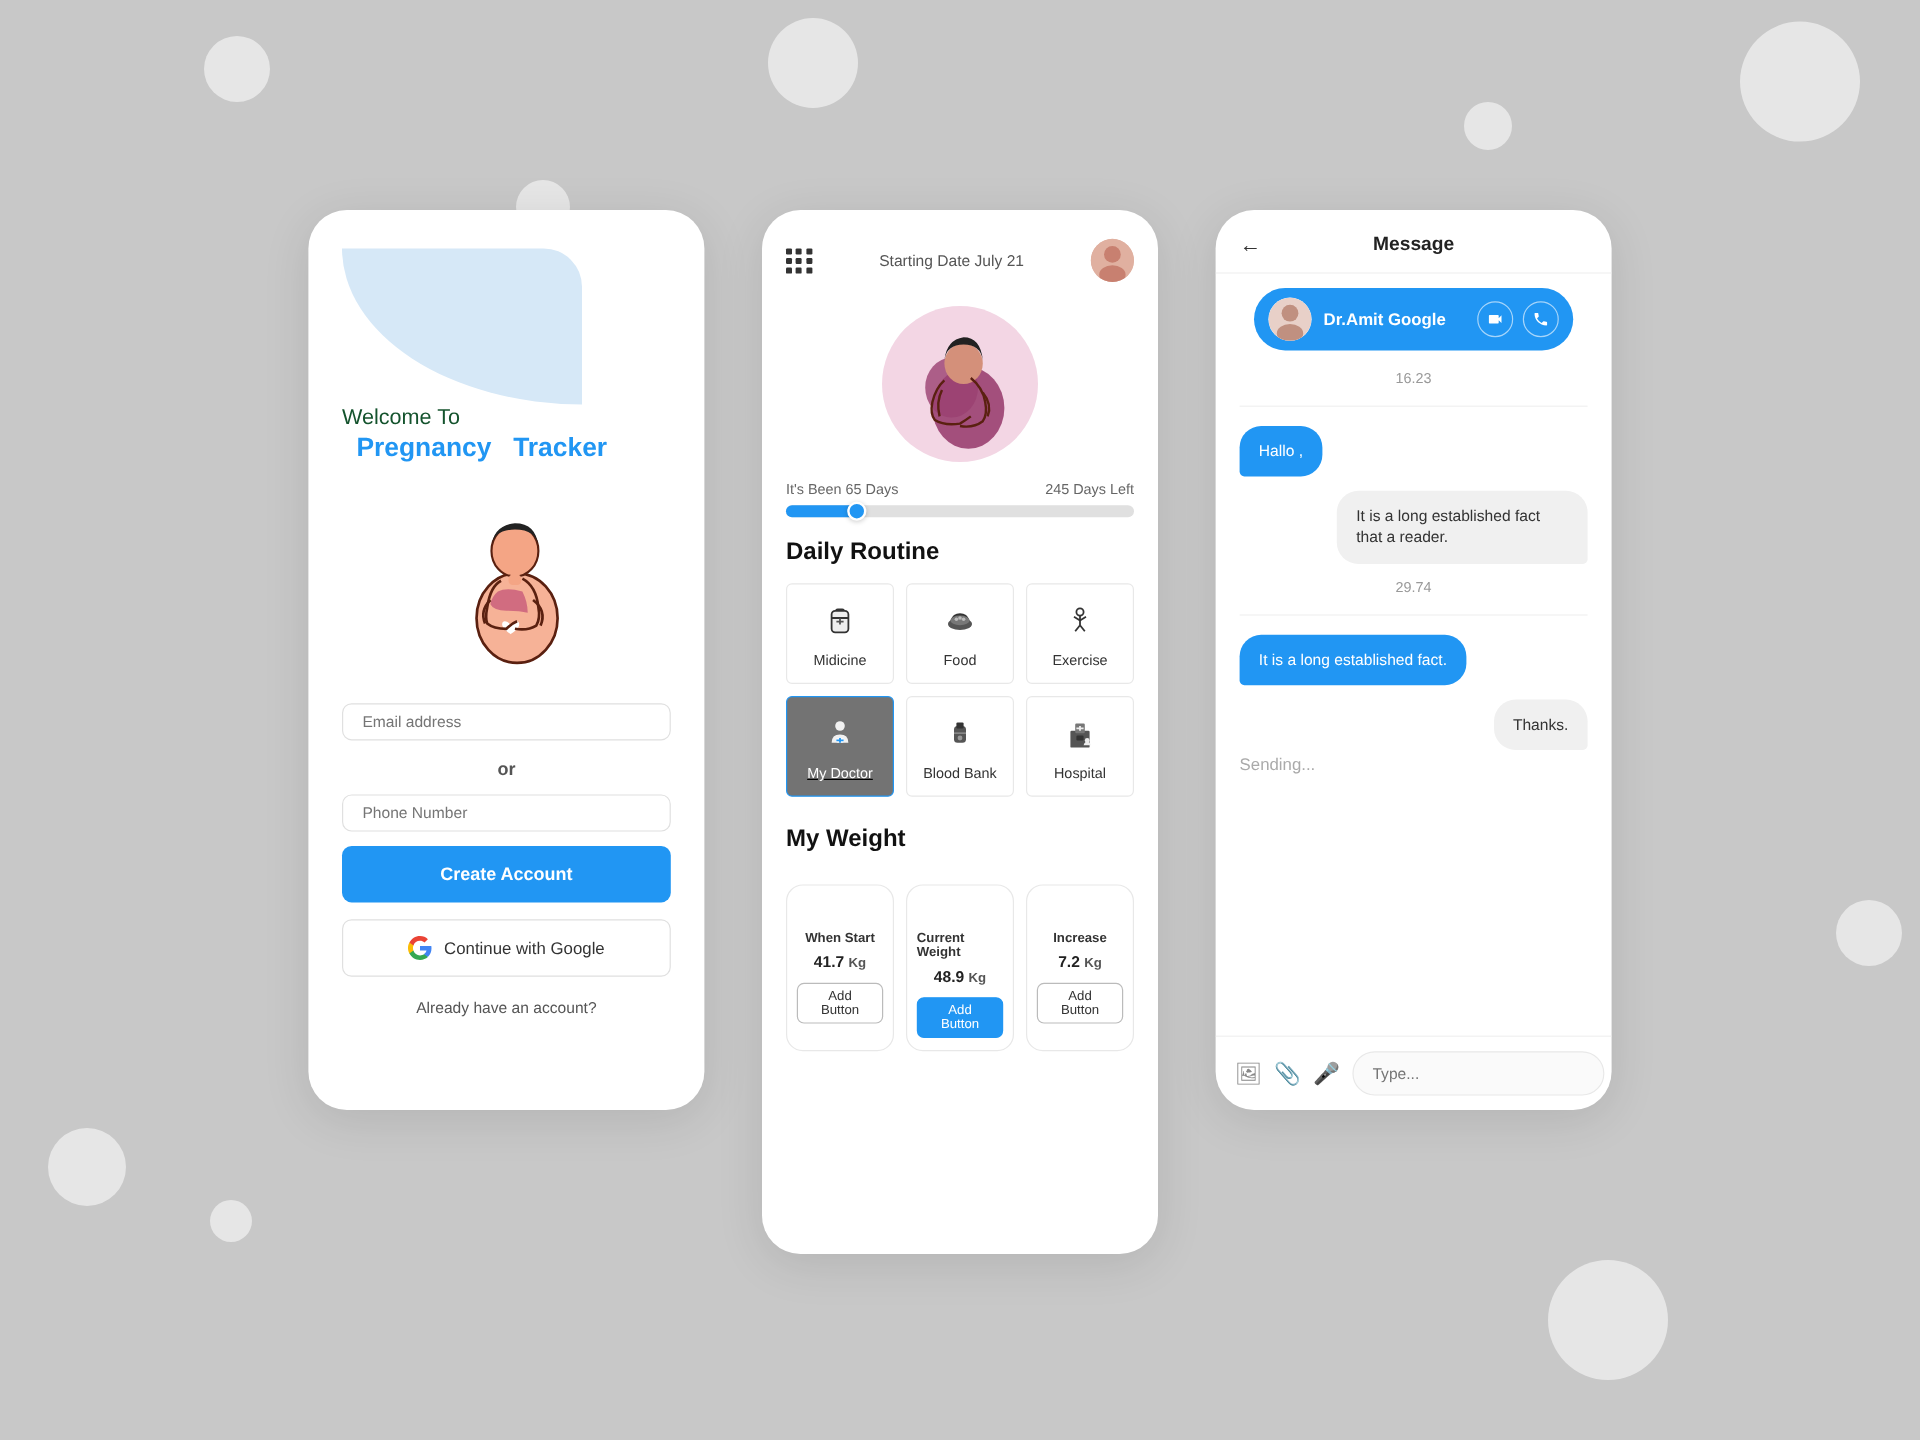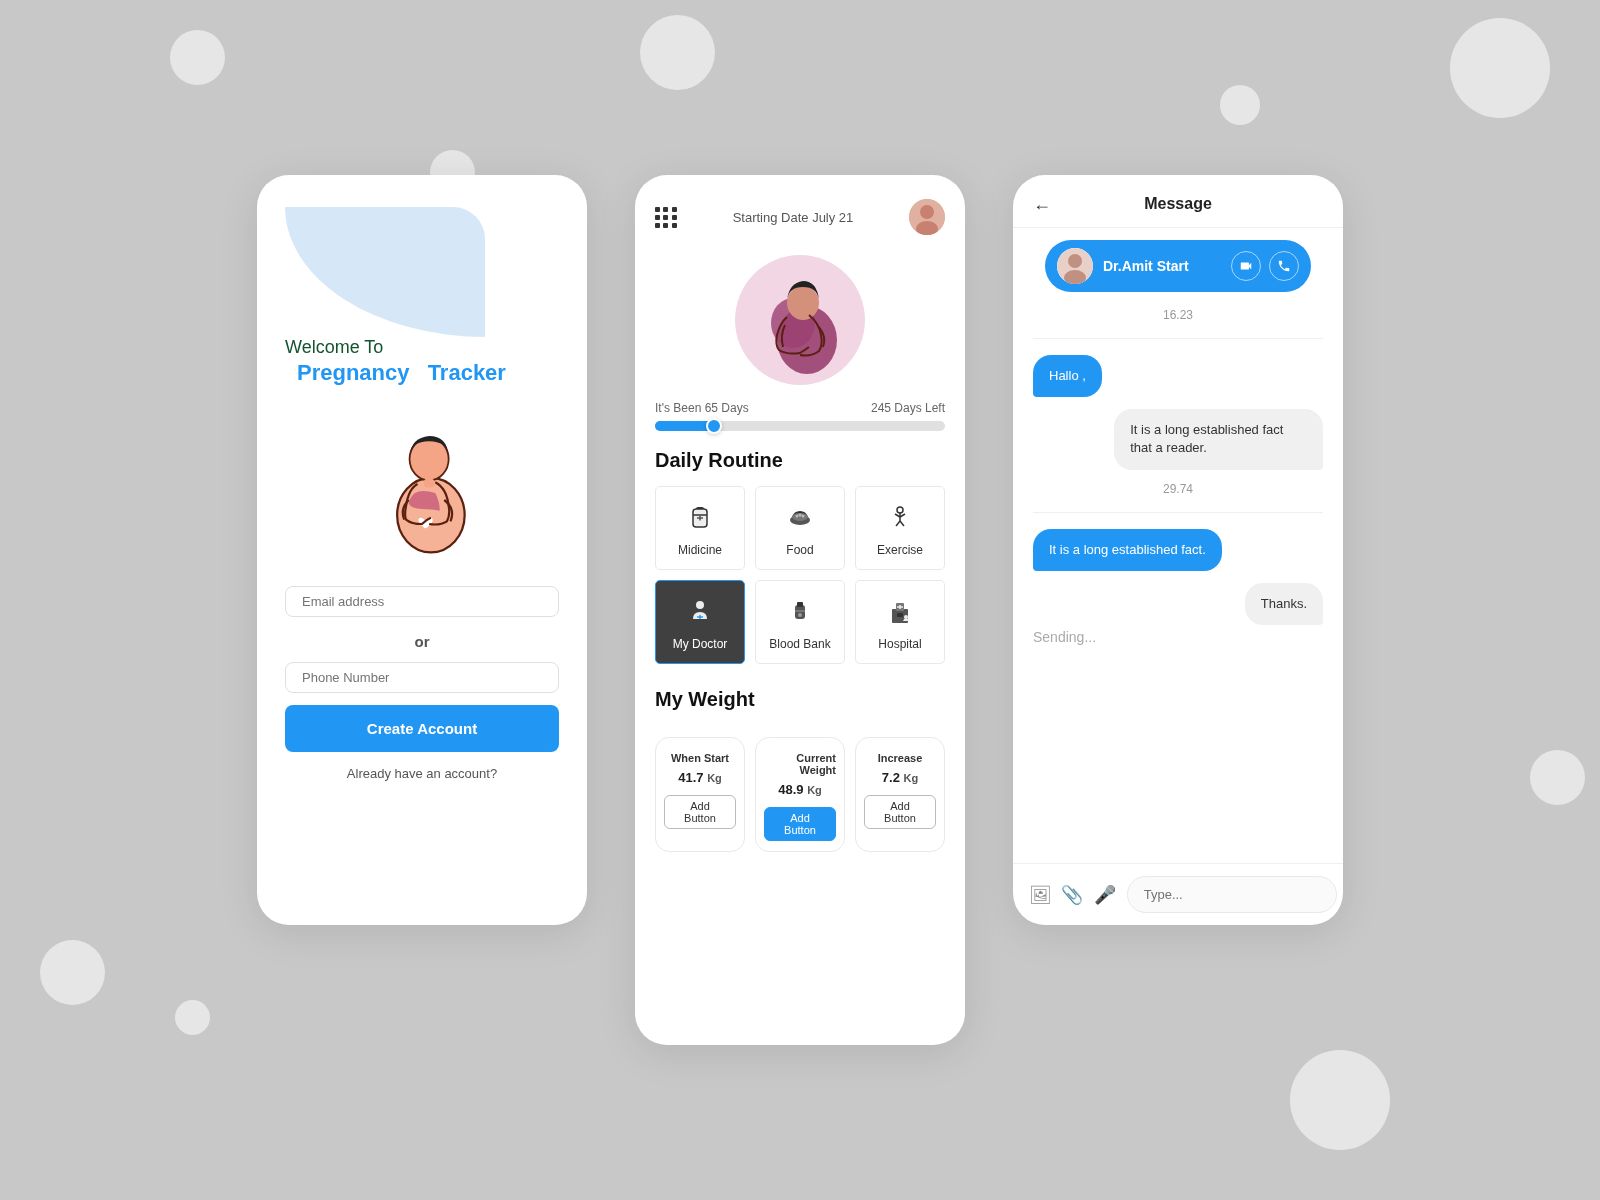--- a/index.html
+++ b/index.html
@@ -279,22 +279,23 @@
       padding: 16px 8px 12px;
       display: flex;
       flex-direction: column;
       align-items: center;
       gap: 8px;
       cursor: pointer;
       background: #fff;
     }
 
     .routine-card.active {
-      background: #404040;
+      background: #737373;
       border-color: #2196f3;
+      text-decoration: underline;
     }
     .routine-card.active .routine-label {
       color: #fff;
     }
 
     .routine-icon {
       font-size: 26px;
       line-height: 1;
     }
 
@@ -324,21 +325,22 @@
       flex-direction: column;
       align-items: center;
       gap: 6px;
       background: #fff;
     }
 
     .weight-label {
       font-size: 11px;
       color: #333;
       font-weight: 600;
-      text-align: right;
+      text-align: left;
+      margin-top: 24px;
     }
 
     .weight-value {
       font-size: 13px;
       font-weight: 700;
       color: #222;
     }
 
     .weight-unit {
       font-size: 11px;
@@ -564,20 +566,29 @@
         <path d="M105,108 Q118,118 112,132" stroke="#5a2010" stroke-width="2.5" fill="none"></path>
       </svg>
     </div>
 
     <input class="input-field" type="text" placeholder="Email address" style="">
     <div class="or-divider">or</div>
     <input class="input-field" type="text" placeholder="Phone Number" style="">
 
     <button class="btn-create">Create Account</button>
 
+    <button class="btn-google">
+      <svg class="google-icon" viewBox="0 0 24 24">
+        <path fill="#4285F4" d="M23.5 12.3c0-.8-.1-1.6-.2-2.3H12v4.4h6.5c-.3 1.5-1.1 2.7-2.4 3.5v2.9h3.9c2.3-2.1 3.5-5.2 3.5-8.5z"></path>
+        <path fill="#34A853" d="M12 24c3.2 0 5.9-1.1 7.9-2.9l-3.9-2.9c-1.1.7-2.4 1.2-4 1.2-3.1 0-5.7-2.1-6.6-4.9H1.4v3C3.4 21.3 7.4 24 12 24z"></path>
+        <path fill="#FBBC05" d="M5.4 14.5c-.2-.7-.4-1.4-.4-2.5s.2-1.8.4-2.5V6.5H1.4C.5 8.1 0 10 0 12s.5 3.9 1.4 5.5l4-3z"></path>
+        <path fill="#EA4335" d="M12 4.8c1.7 0 3.3.6 4.5 1.8l3.4-3.4C17.9 1.1 15.2 0 12 0 7.4 0 3.4 2.7 1.4 6.5l4 3c.9-2.8 3.5-4.7 6.6-4.7z"></path>
+      </svg>
+      <span>Continue with Google</span>
+    </button>
 
     <div class="already-text">Already have an account?</div>
   </div>
 
   <div class="screen-home">
     <div class="home-header">
       <div class="menu-icon">
         <div class="menu-dot"></div>
           <div class="menu-dot"></div>
           <div class="menu-dot"></div>
@@ -752,21 +763,21 @@
 
     <div style="padding: 12px 16px 0;">
       <div class="doctor-bar">
         <div class="doctor-avatar">
           <svg viewBox="0 0 36 36" width="36" height="36">
             <circle cx="18" cy="18" r="18" fill="#e8d0c8"></circle>
             <ellipse cx="18" cy="13" rx="7" ry="7" fill="#c09080"></ellipse>
             <ellipse cx="18" cy="30" rx="11" ry="8" fill="#c09080"></ellipse>
           </svg>
         </div>
-        <span class="doctor-name">Dr.Amit Start</span>
+        <span class="doctor-name">Dr.Amit Google</span>
         <div class="doctor-actions">
           <div class="action-btn-circle">
             <svg width="14" height="14" viewBox="0 0 24 24" fill="white">
               <path d="M17 10.5V7a1 1 0 0 0-1-1H4a1 1 0 0 0-1 1v10a1 1 0 0 0 1 1h12a1 1 0 0 0 1-1v-3.5l4 4v-11l-4 4z"></path>
             </svg>
           </div>
           <div class="action-btn-circle">
             <svg width="14" height="14" viewBox="0 0 24 24" fill="white">
               <path d="M6.6 10.8c1.4 2.8 3.8 5.1 6.6 6.6l2.2-2.2c.3-.3.7-.4 1-.2 1.1.4 2.3.6 3.6.6.6 0 1 .4 1 1V20c0 .6-.4 1-1 1-9.4 0-17-7.6-17-17 0-.6.4-1 1-1h3.5c.6 0 1 .4 1 1 0 1.3.2 2.5.6 3.6.1.3 0 .7-.2 1L6.6 10.8z"></path>
             </svg>

